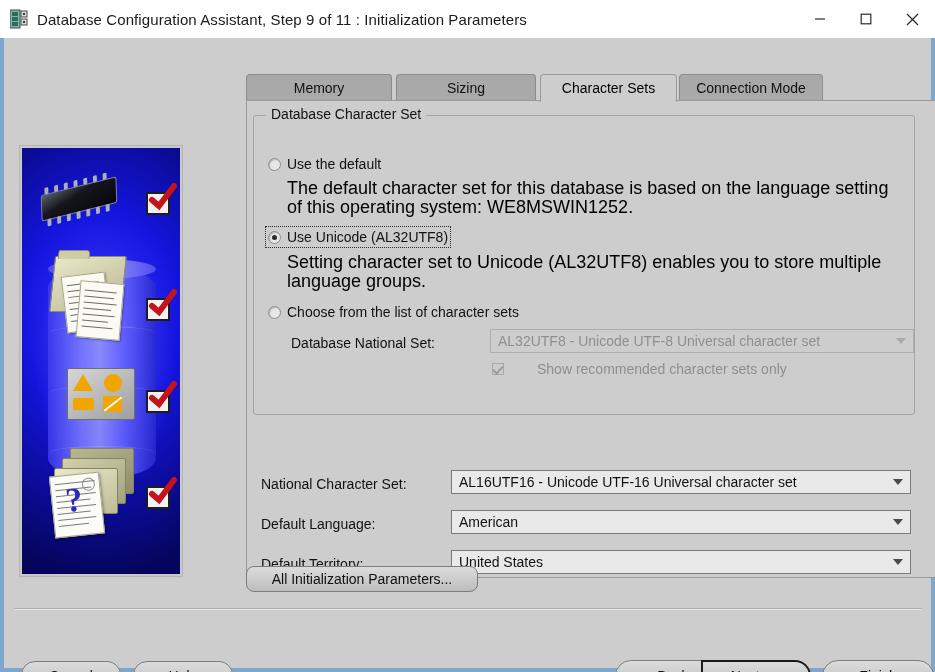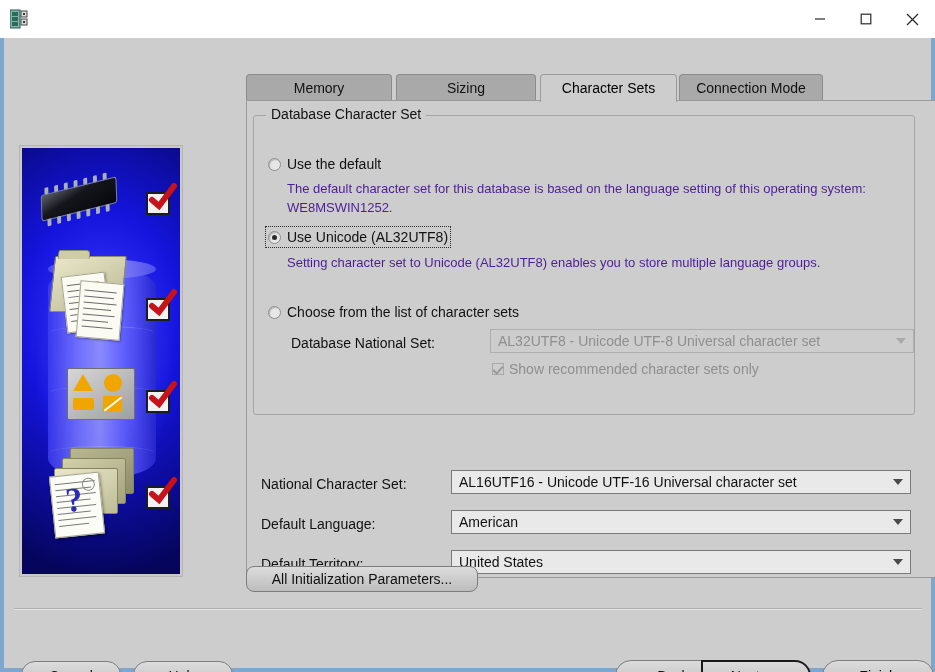--- a/index.html
+++ b/index.html
@@ -130,36 +130,36 @@
   .radiorow{position:absolute;display:flex;align-items:flex-start;}
   .radio{
     width:13px;height:13px;border-radius:50%;background:#e7e7e7;
     border:1px solid #8d8d8d;box-shadow:inset 1px 1px 1px rgba(0,0,0,.22);
     flex:none;margin-top:2px;margin-right:6px;position:relative;box-sizing:border-box;
   }
   .radio.on::after{content:"";position:absolute;left:3px;top:3px;width:5px;height:5px;border-radius:50%;background:#2a2a2a;}
   .rlabel{font-size:14px;color:#111;white-space:nowrap;}
   .focusring{outline:1px dotted #2b2b2b;outline-offset:2px;}
 
-  .desc{position:absolute;font-size:13px;color:#4c1d95;line-height:19px;}
+  .desc{position:absolute;font-size:18px;color:#000000;line-height:19px;}
 
   .fieldlabel{position:absolute;font-size:14px;color:#111;white-space:nowrap;}
 
   .combo{
     position:absolute;height:24px;background:#e9e9e9;border:1px solid #7a7a7a;
     box-sizing:border-box;display:flex;align-items:center;
   }
   .combo .val{font-size:14px;color:#111;padding-left:7px;white-space:nowrap;overflow:hidden;}
   .combo .arrow{margin-left:auto;margin-right:7px;width:0;height:0;
     border-left:5px solid transparent;border-right:5px solid transparent;border-top:6px solid #4a4a4a;}
   .combo.disabled{background:#cdcdcd;border-color:#aeaeae;}
   .combo.disabled .val{color:#8f8f8f;}
   .combo.disabled .arrow{border-top-color:#aaaaaa;}
 
-  .checkrow{position:absolute;display:flex;align-items:center;}
+  .checkrow{position:absolute;display:flex;align-items:center;gap:28px;}
   .cbox{width:12px;height:12px;background:#cdcdcd;border:1px solid #a8a8a8;position:relative;flex:none;margin-right:5px;box-sizing:border-box;}
   .cbox.on::after{content:"";position:absolute;left:2px;top:0px;width:4px;height:8px;
     border:solid #9a9a9a;border-width:0 2px 2px 0;transform:rotate(42deg);}
   .clabel{font-size:14px;color:#8f8f8f;white-space:nowrap;}
 
   hr.sep{position:absolute;left:6px;width:662px;height:0;border:0;border-top:1px solid #b0b0b0;border-bottom:1px solid #e4e4e4;margin:0;}
 
   
   .btn{
     position:absolute;height:28px;line-height:26px;text-align:center;
@@ -196,20 +196,21 @@
         <rect x="0" y="1" width="10" height="18" fill="#7fb7a8" stroke="#2b5b50"></rect>
         <rect x="2" y="3" width="6" height="4" fill="#2f6b5c"></rect>
         <rect x="2" y="8" width="6" height="4" fill="#2f6b5c"></rect>
         <rect x="2" y="13" width="6" height="4" fill="#2f6b5c"></rect>
         <rect x="11" y="2" width="6" height="6" fill="#d9d9d9" stroke="#4a4a4a"></rect>
         <rect x="13" y="4" width="2" height="2" fill="#3a3a3a"></rect>
         <rect x="11" y="10" width="6" height="6" fill="#d9d9d9" stroke="#4a4a4a"></rect>
         <rect x="13" y="12" width="2" height="2" fill="#3a3a3a"></rect>
       </svg>
     </div>
+    <div id="title-text">Database Configuration Assistant, Step 9 of 11 : Initialization Parameters</div>
     <div id="winbtns">
       <div class="winbtn">
         <svg width="12" height="12" viewBox="0 0 12 12">
             <line x1="1" y1="6" x2="11" y2="6" stroke="#2b2b2b" stroke-width="1.2"></line>
           </svg>
       </div>
       <div class="winbtn">
         <svg width="12" height="12" viewBox="0 0 12 12">
             <rect x="1.2" y="1.2" width="9.6" height="9.6" fill="none" stroke="#2b2b2b" stroke-width="1.2"></rect>
           </svg>

